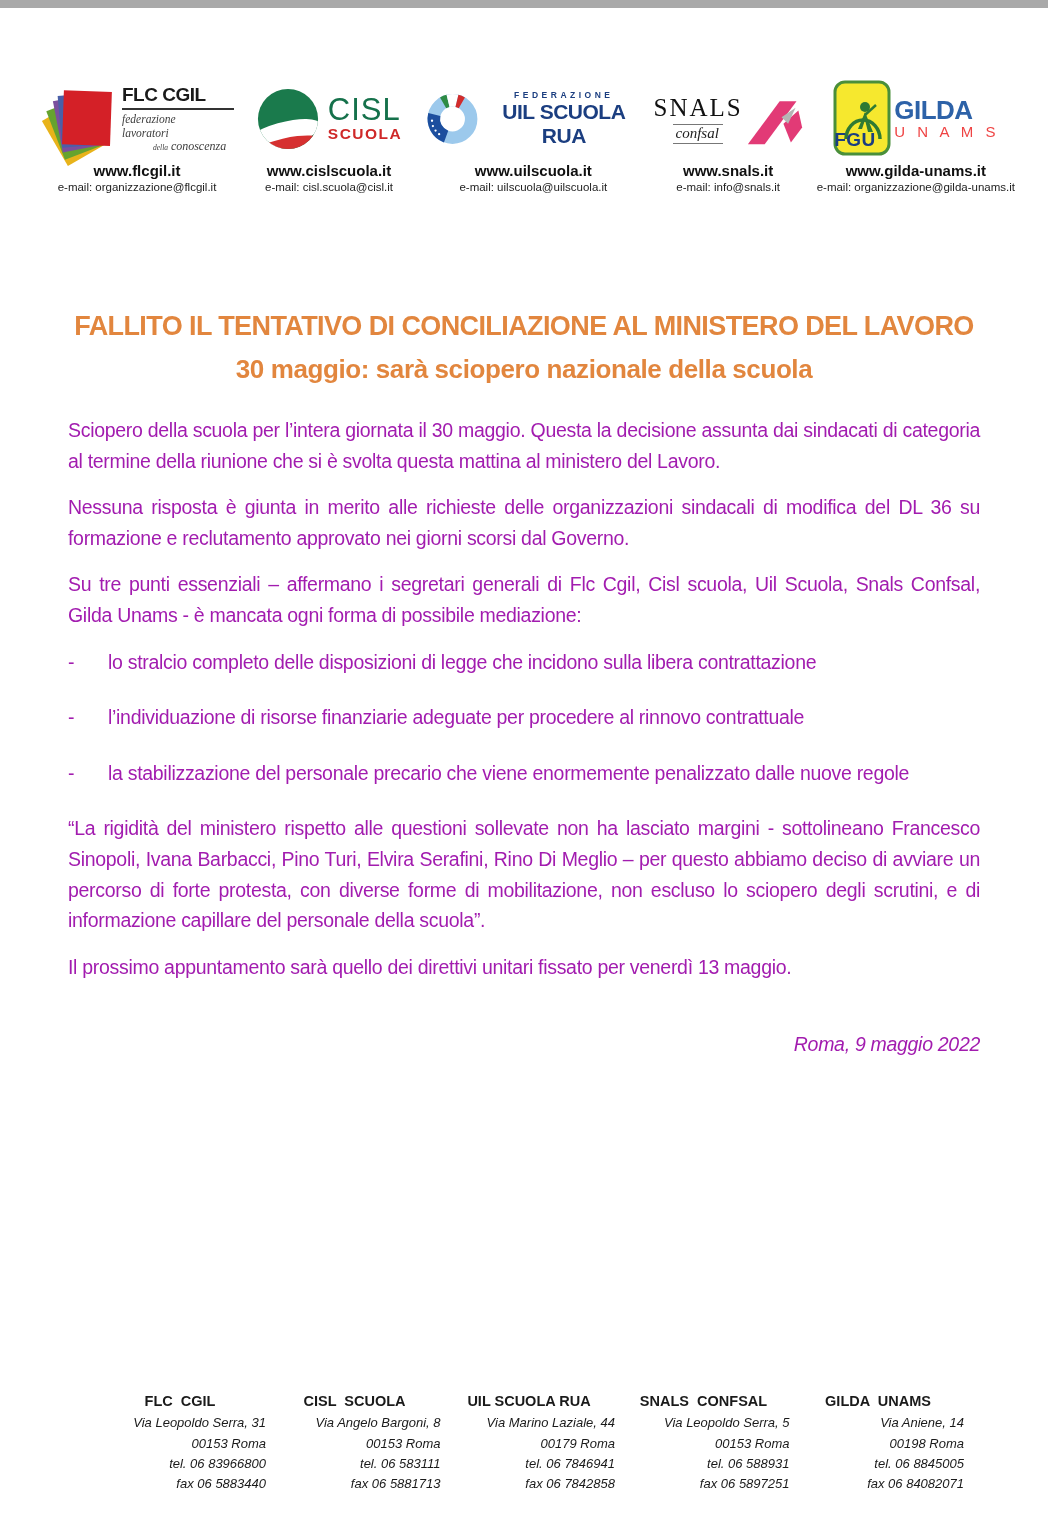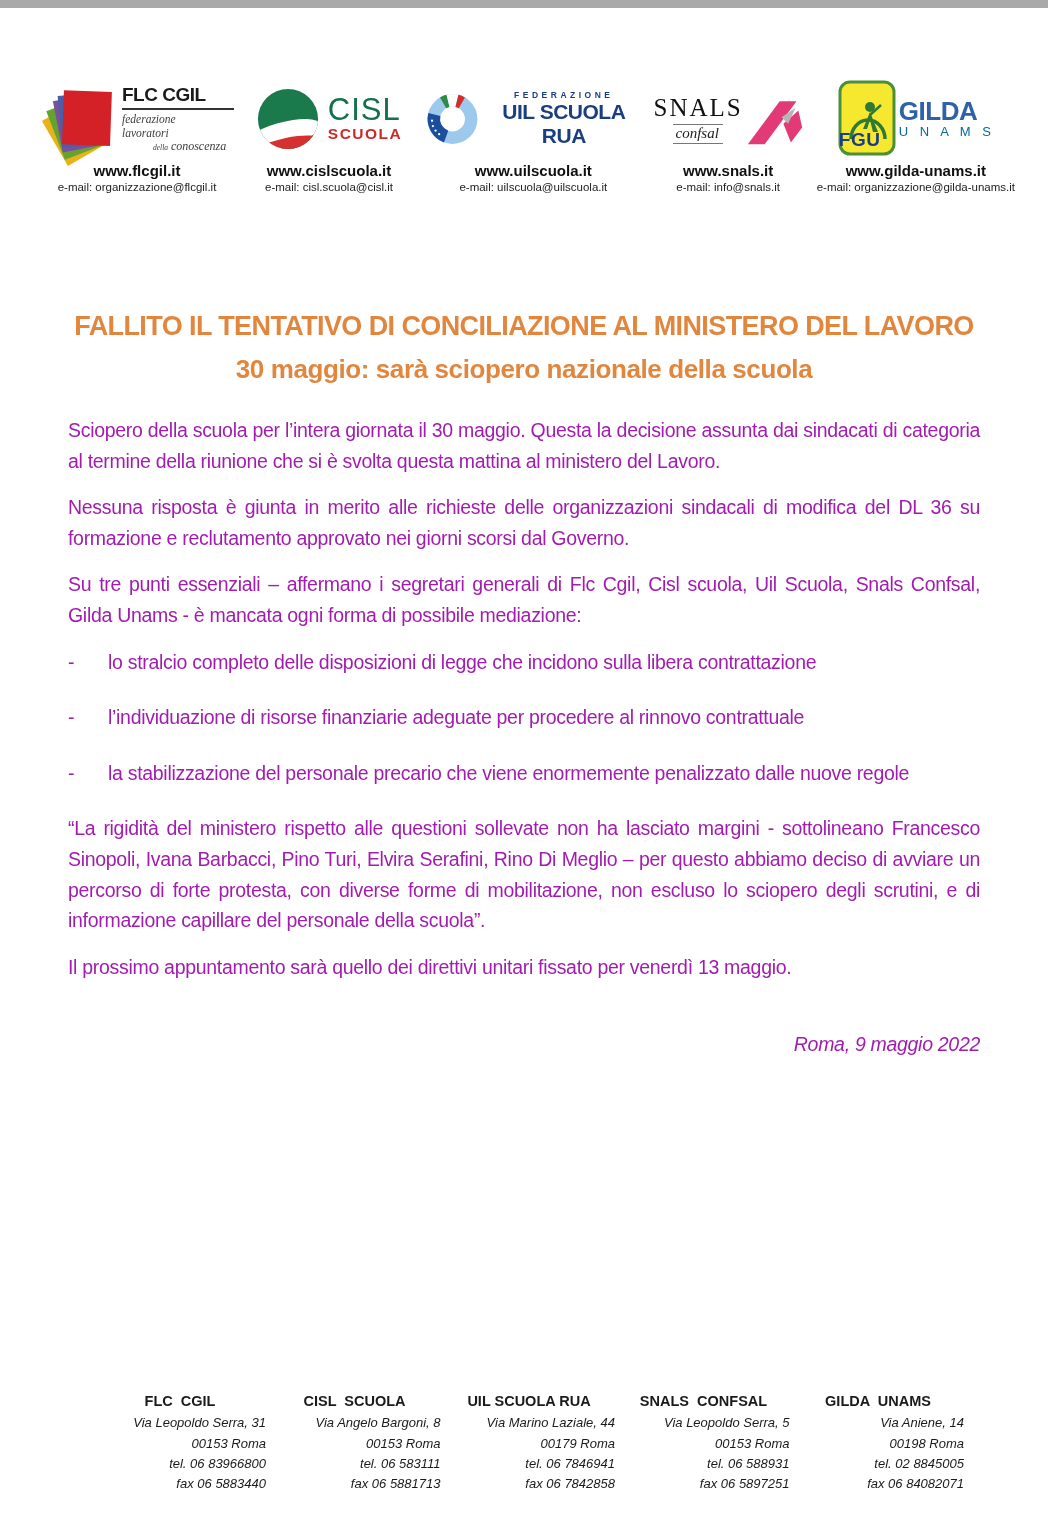--- a/index.html
+++ b/index.html
@@ -46,21 +46,21 @@
   .snals-big{font-family:"Liberation Serif", serif;font-size:25px;letter-spacing:2px;color:#111;}
   .snals-conf{font-family:"Liberation Serif", serif;font-style:italic;font-size:15px;color:#222;
               border-top:1px solid #777;border-bottom:1px solid #777;display:inline-block;padding:0 4px 1px 2px;margin-top:2px;}
 
   
   .gilda-logo{display:flex;align-items:center;}
   .fgu-wrap{position:relative;width:60px;height:80px;}
   .fgu-label{position:absolute;left:2px;bottom:8px;color:#1b3e80;font-weight:bold;font-size:19px;letter-spacing:0.5px;}
   .gilda-text{margin-left:2px;}
   .gilda-big{color:#2d62a8;font-weight:bold;font-size:26px;line-height:0.95;letter-spacing:-0.5px;}
-  .gilda-small{color:#0369a1;font-size:13px;letter-spacing:4px;}
+  .gilda-small{color:#ef4444;font-size:15px;letter-spacing:4px;}
 
   
   .title{margin-top:118px;text-align:center;color:#e2863e;font-weight:bold;}
   .title .t1{font-size:27px;letter-spacing:-0.6px;}
   .title .t2{font-size:26px;margin-top:12px;letter-spacing:-0.4px;}
 
   
   .body{width:912px;margin:30px auto 0 auto;font-size:19.5px;line-height:1.57;letter-spacing:-0.3px;text-align:justify;color:#a21caf;}
   .body p{margin:0 0 16px 0;}
   .bullets{margin:8px 0 6px 0;}
@@ -254,17 +254,17 @@
       <div class="f-name">SNALS  CONFSAL</div>
       <div class="f-line">Via Leopoldo Serra, 5</div>
       <div class="f-line">00153 Roma</div>
       <div class="f-line">tel. 06 588931</div>
       <div class="f-line">fax 06 5897251</div>
     </div>
     <div class="f-col">
       <div class="f-name">GILDA  UNAMS</div>
       <div class="f-line">Via Aniene, 14</div>
       <div class="f-line">00198 Roma</div>
-      <div class="f-line">tel. 02 8845005</div>
+      <div class="f-line">tel. 06 8845005</div>
       <div class="f-line">fax 06 84082071</div>
     </div>
   </div>
 </div>
 
 </body></html>

